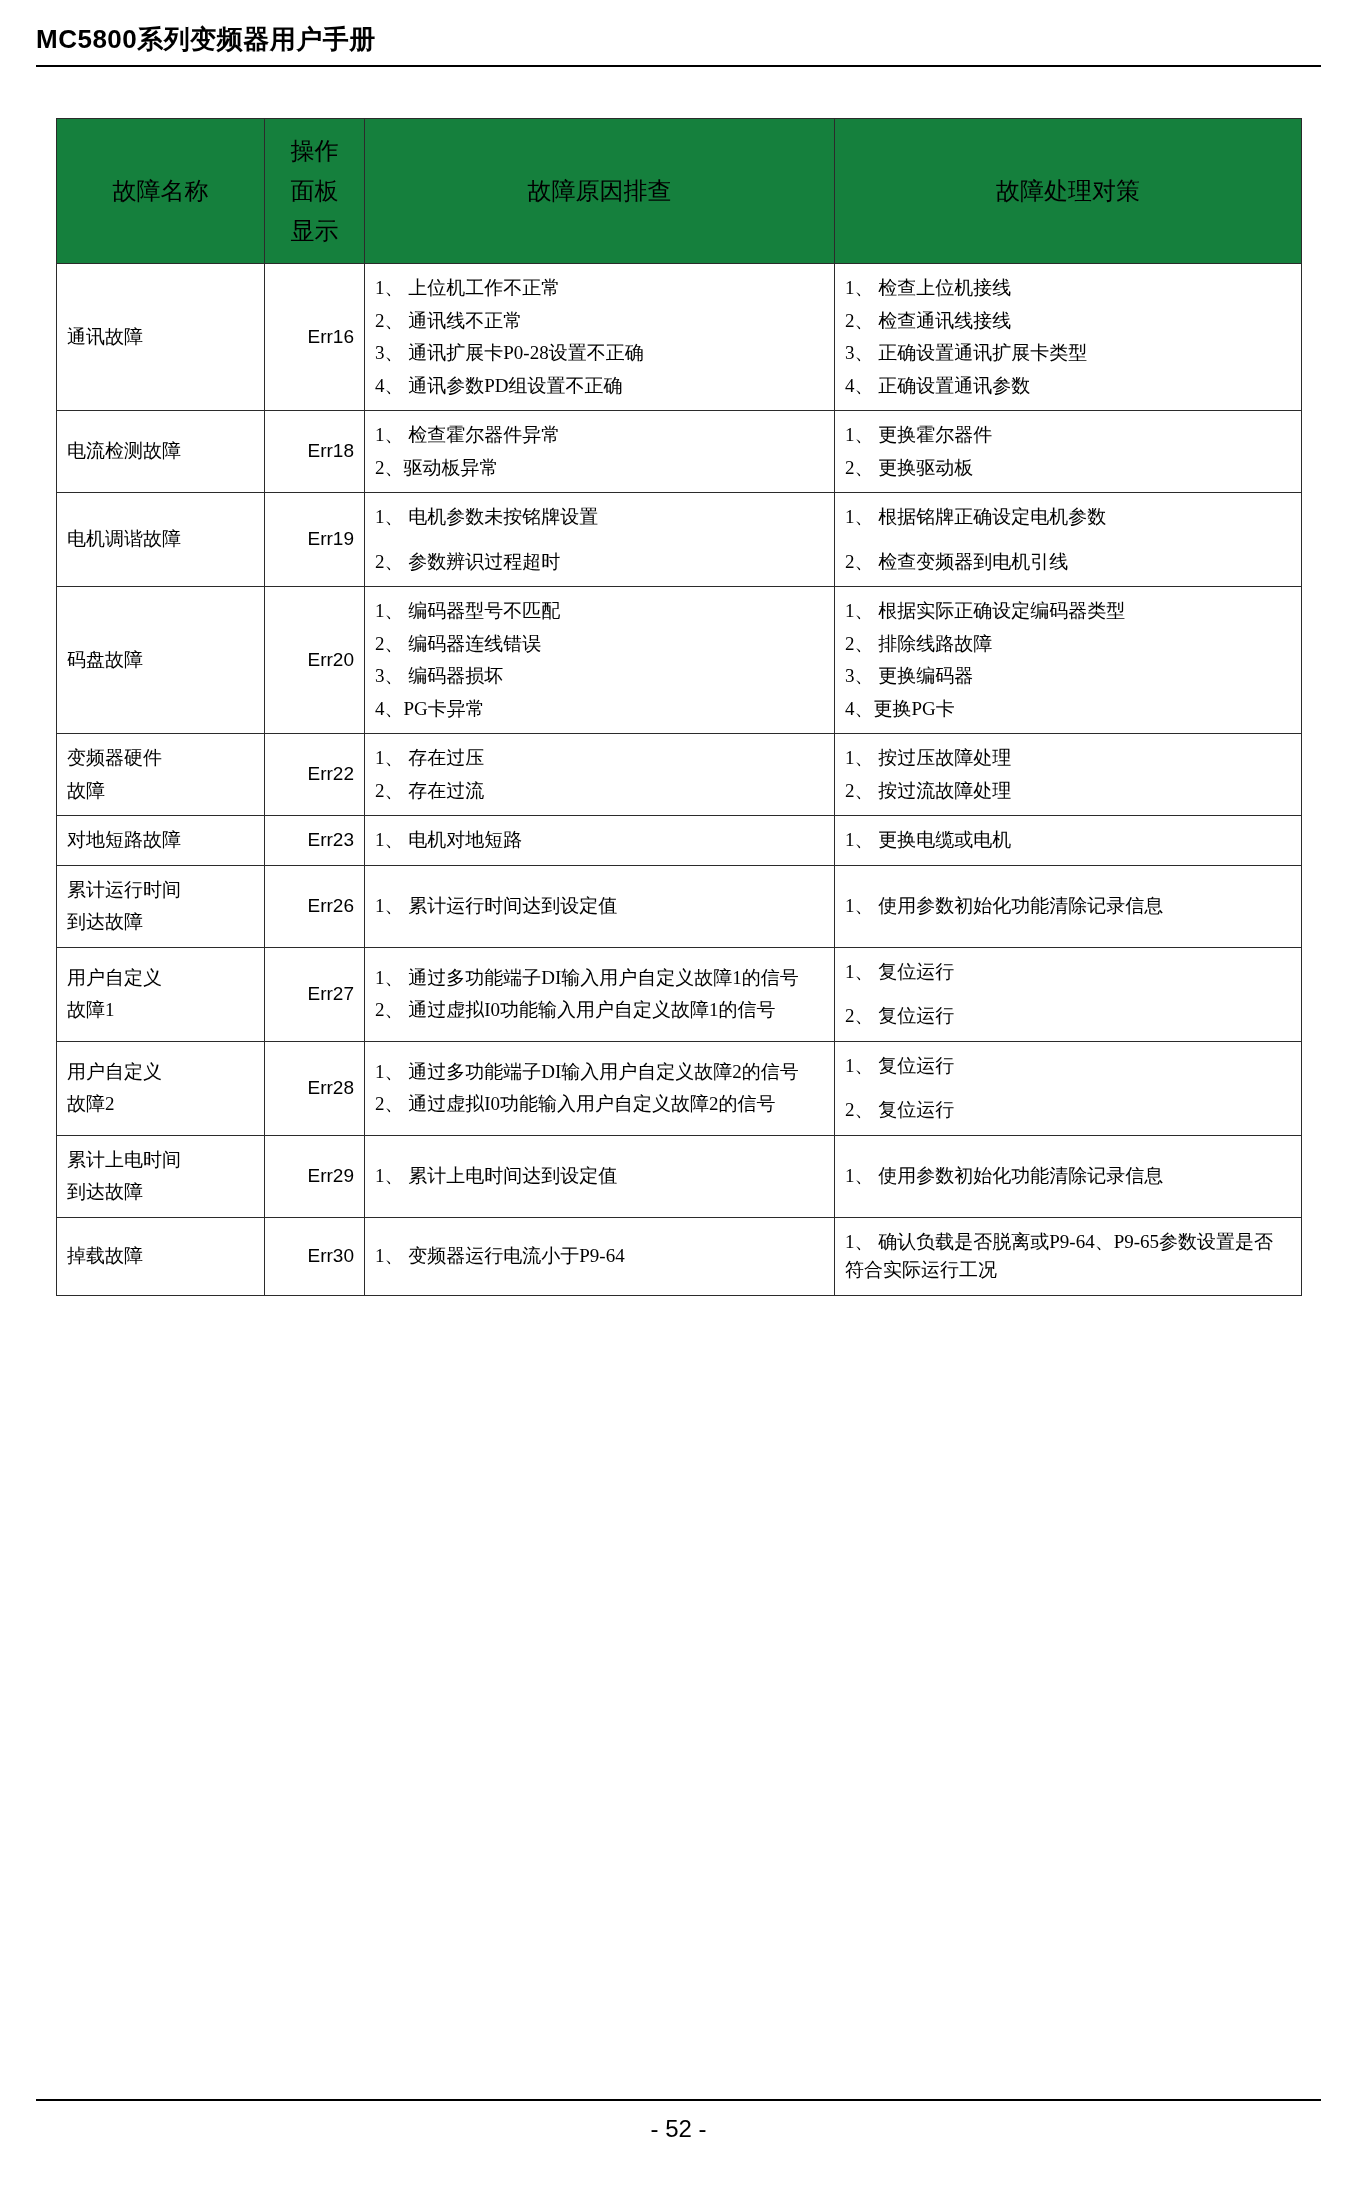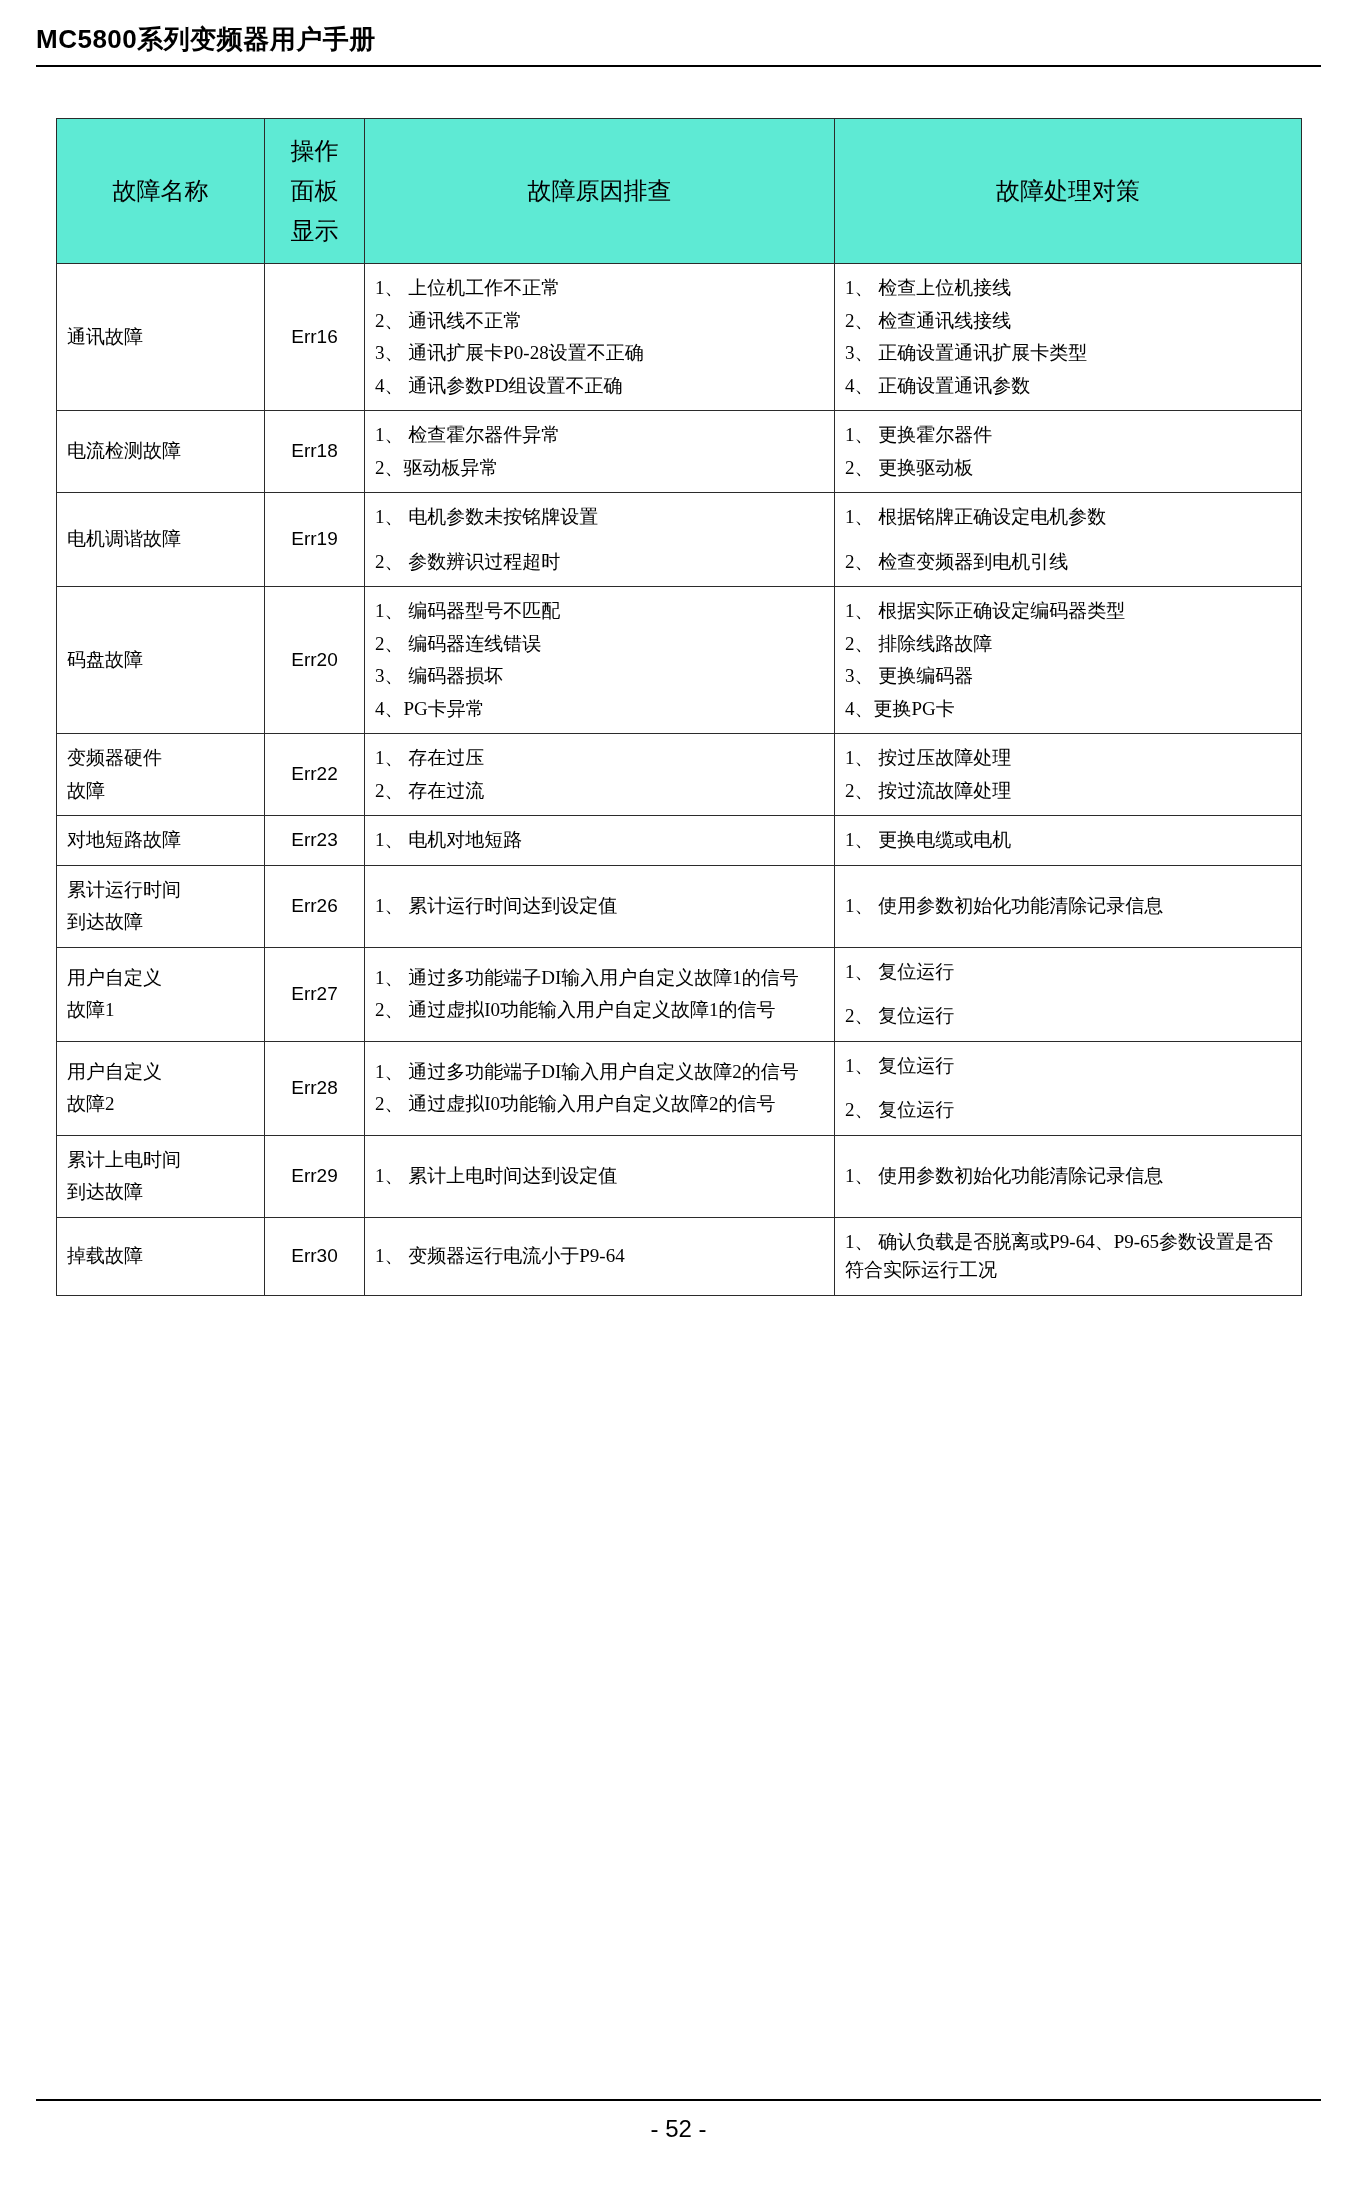--- a/index.html
+++ b/index.html
@@ -51,36 +51,36 @@
     table-layout: fixed;
   }
   table.fault th, table.fault td {
     border: 1px solid #2b2b2b;
     vertical-align: middle;
     padding: 10px 10px;
     font-size: 19px;
     line-height: 1.5;
   }
   table.fault thead th {
-    background: #5eead4;
+    background: #15803d;
     text-align: center;
     font-weight: normal;
     font-size: 24px;
     padding: 14px 8px;
   }
   col.c-name { width: 208px; }
   col.c-code { width: 100px; }
   col.c-cause { width: 470px; }
   col.c-action { width: 467px; }
 
   td.name {
     font-size: 23px;
   }
   td.code {
-    text-align: center;
+    text-align: right;
     font-family: "Liberation Sans", "DejaVu Sans", sans-serif;
     font-size: 23px;
   }
   td.cause, td.action {
     text-align: left;
     padding-left: 12px;
     padding-right: 8px;
   }
   .line {
     white-space: normal;

